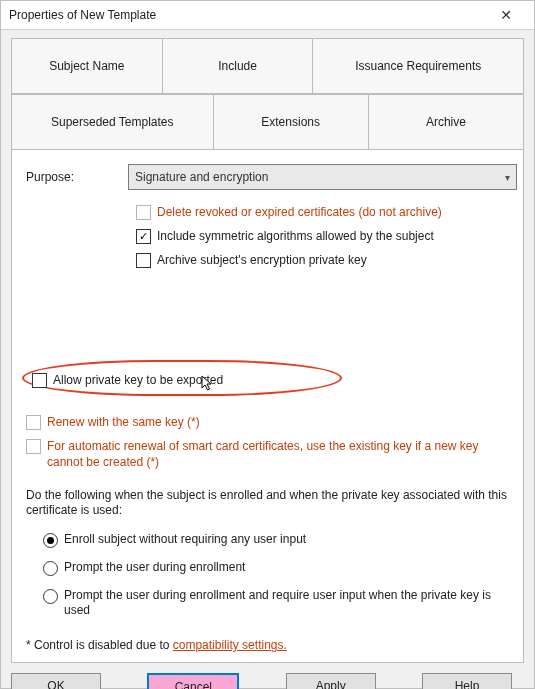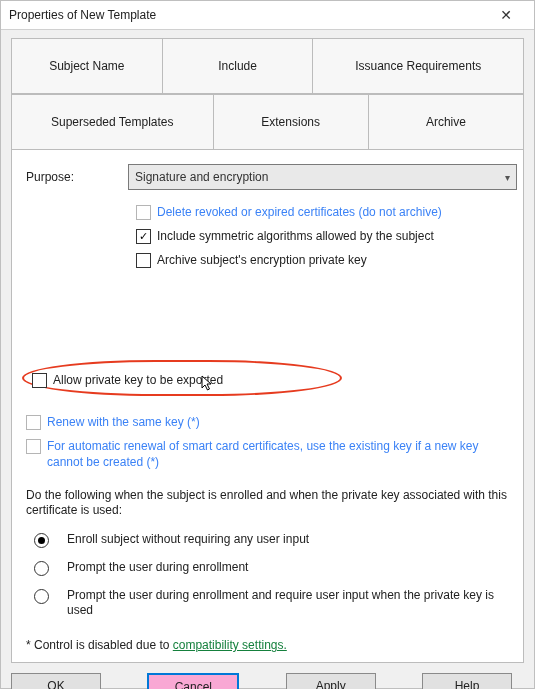--- a/index.html
+++ b/index.html
@@ -21,34 +21,34 @@
 .row-purpose{display:flex;align-items:center;gap:12px;margin-bottom:10px}
 .row-purpose label{width:90px}
 .select{flex:1;height:24px;border:1px solid #7a7a7a;background:#e9e9e9;display:flex;align-items:center;padding:0 6px;justify-content:space-between;color:#333}
 .select .chev{font-size:10px;color:#555}
 
 .chk-line{display:flex;align-items:flex-start;gap:6px;margin:4px 0;line-height:16px}
 .chk-line.indent{margin-left:110px}
 .chk{width:13px;height:13px;border:1px solid #333;background:#fff;display:inline-flex;align-items:center;justify-content:center;flex:0 0 13px;margin-top:1px}
 .chk.disabled{border-color:#b5b5b5}
 .chk .mark{font-size:11px;line-height:11px;color:#000}
-.lbl.disabled{color:#3b82f6}
+.lbl.disabled{color:#c2410c}
 
 .highlight-wrap{position:relative;margin-top:96px;margin-bottom:10px;height:30px}
 .highlight-oval{position:absolute;left:-4px;top:-8px;width:316px;height:32px;border:2.5px solid #e63b1f;border-radius:50%/60%}
 .highlight-wrap .chk-line{position:relative;z-index:2;margin:4px 0 0 6px}
 .cursor{position:absolute;left:175px;top:7px;z-index:3}
 
 .para{margin:14px 0 8px 0;line-height:15px}
-.radio-line{display:flex;align-items:flex-start;gap:18px;margin:6px 8px;line-height:15px}
+.radio-line{display:flex;align-items:flex-start;gap:6px;margin:6px 17px;line-height:15px}
 .radio{width:13px;height:13px;border:1px solid #333;border-radius:50%;display:inline-flex;align-items:center;justify-content:center;flex:0 0 13px;margin-top:1px}
 .radio .dot{width:7px;height:7px;background:#000;border-radius:50%}
 
 .footnote{margin-top:14px}
-.link{color:#15803d;text-decoration:underline}
+.link{color:#c2410c;text-decoration:underline}
 
 .buttons{display:flex;gap:8px;justify-content:space-between;padding:10px 12px 12px 0}
 .btn{width:88px;height:24px;border:1px solid #8a8a8a;background:#e1e1e1;display:flex;align-items:center;justify-content:center;font-size:12px}
 .btn.default{border:2px solid #0078d7;background:#f9a8d4}
 </style>
 </head>
 <body>
 
 <div class="window">
 

